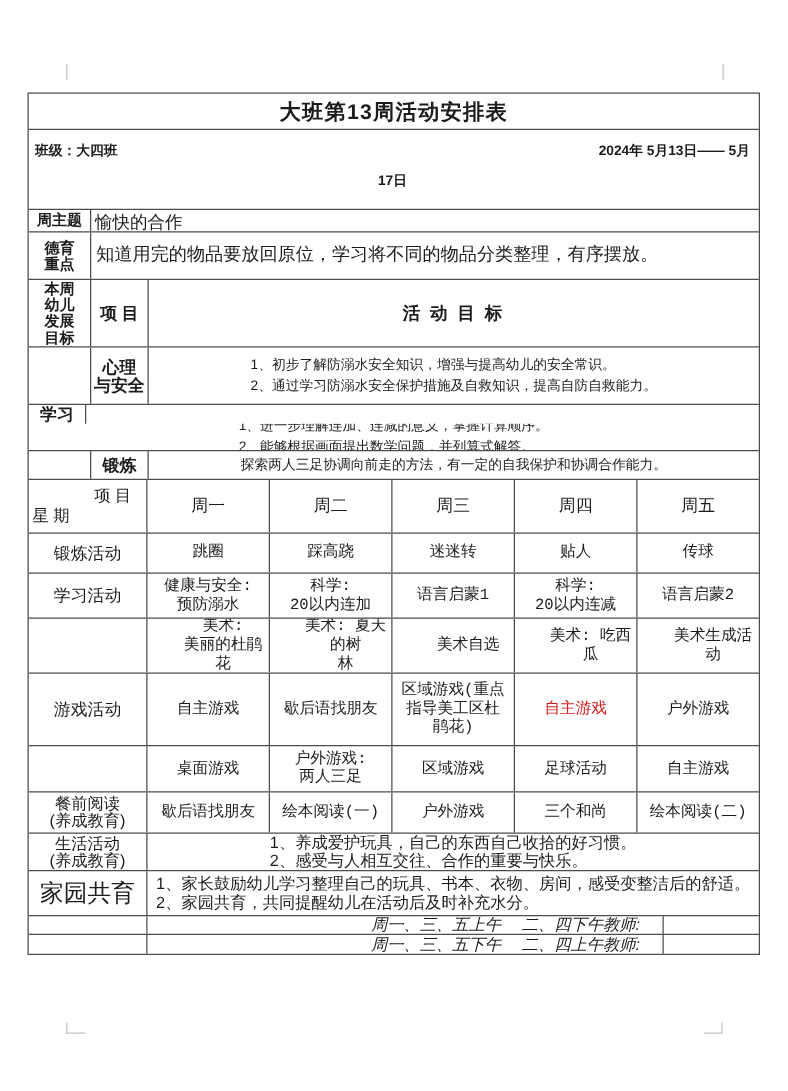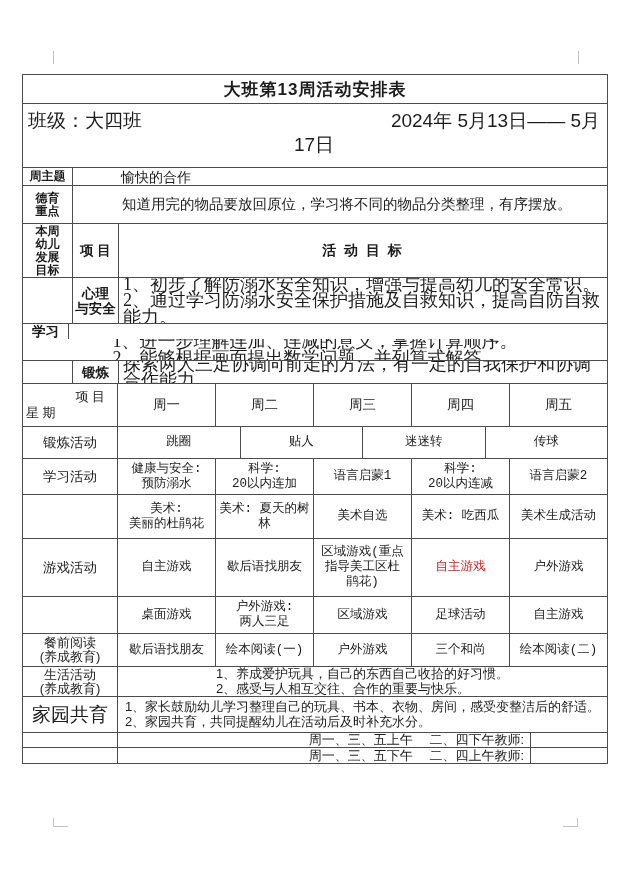--- a/index.html
+++ b/index.html
@@ -12,74 +12,74 @@
     font-family:"Liberation Sans","DejaVu Sans",sans-serif;color:var(--txt);}
   .page{position:relative;width:630px;height:873px;background:#fff;}
   .mark{position:absolute;background:#c3c3c3;}
   .doc-table{position:absolute;left:22px;top:74px;width:586px;border:1px solid var(--bc);background:#fff;}
   .row{display:flex;border-bottom:1px solid var(--bc);align-items:stretch;}
   .row:last-child{border-bottom:none;}
   .cell{border-right:1px solid var(--bc);display:flex;align-items:center;justify-content:center;
     text-align:center;overflow:hidden;}
   .cell:last-child{border-right:none;}
   .pre{white-space:pre-line;}
-  .left{justify-content:flex-start;text-align:left;margin-left:45px;}
+  .left{justify-content:flex-start;text-align:left;}
 
   .r-title{height:29px;}
   .title-cell{flex:1;font-size:17px;font-weight:bold;letter-spacing:1px;}
 
   .r-class{height:64px;}
-  .class-cell{flex:1;display:block;padding:6px 7px 0 5px;font-size:19px;font-weight:normal;}
+  .class-cell{flex:1;display:block;padding:6px 7px 0 5px;font-size:11px;font-weight:bold;}
   .class-line1{display:flex;justify-content:space-between;line-height:22px;}
   .class-line2{line-height:26px;}
 
   .r-theme{height:18px;}
   .r-moral{height:38px;}
   .lab-sm{width:50px;font-size:12px;font-weight:bold;line-height:13px;}
   .theme-val{flex:1;font-size:14px;padding:0 3px;line-height:16px;}
   .moral-val{flex:1;font-size:14.5px;padding:0 4px;line-height:17px;}
 
   .r-goalhead{height:54px;}
   .side-goal{width:50px;font-size:12px;font-weight:bold;line-height:13px;}
   .item-col{width:46px;font-size:13.5px;font-weight:bold;line-height:15px;}
   .target-head{flex:1;font-size:14px;font-weight:bold;letter-spacing:2px;}
 
   .r-goal0{height:46px;}
   .r-goal1{height:37px;flex-direction:column;}
   .r-goal2{height:52px;}
   .r-goal3{height:23px;}
   .goal-text{flex:1;display:flex;flex-direction:column;justify-content:center;text-align:left;
-    font-size:18px;line-height:16.5px;padding:0 4px;font-family:Liberation Serif, serif;}
+    font-size:11px;line-height:16.5px;padding:0 4px;}
 
   .r-schedhead{height:43px;}
   .corner{width:95px;position:relative;display:block;font-size:13px;}
   .corner .c-item{position:absolute;top:4px;right:12px;font-weight:normal;}
   .corner .c-week{position:absolute;bottom:4px;left:3px;}
   .day{flex:1;font-size:13.5px;}
 
   .r-s0{height:32px;}
   .r-s1{height:36px;}
-  .r-s2{height:44px;}
+  .r-s2{height:44px;gap:24px;}
   .r-s3{height:58px;}
   .r-s4{height:37px;}
   .r-s5{height:33px;}
   .sched-lab{width:95px;font-size:13.5px;line-height:15px;}
   .sched-cell{flex:1;font-size:12.5px;line-height:15px;padding:0 2px;font-family:Liberation Mono, monospace;}
   .red-text{color:var(--red);}
 
   .r-life{height:30px;}
   .r-home{height:36px;}
   .wide-lab{width:95px;font-size:13px;line-height:14px;}
   .home-lab{width:95px;font-size:19px;}
   .block-text{flex:1;display:flex;flex-direction:column;justify-content:center;text-align:left;
     font-size:13px;line-height:14.5px;padding:0 4px;}
 
   .r-teacher{height:15px;}
   .t-left{width:95px;}
-  .t-mid{flex:1;justify-content:flex-end;text-align:center;font-size:13px;line-height:14px;padding-right:6px;}
+  .t-mid{flex:1;justify-content:flex-end;text-align:center;font-size:13px;line-height:14px;padding-right:18px;font-style:italic;}
   .t-right{width:76px;}
 </style>
 </head>
 <body>
 
 <div class="page">
 
   <div class="mark" style="left:53px;top:51px;width:1px;height:13px;"></div>
   <div class="mark" style="left:578px;top:51px;width:1px;height:13px;"></div>
   <div class="mark" style="left:53px;top:826px;width:15px;height:1px;"></div>
@@ -150,22 +150,23 @@
       <div class="cell day">周一</div>
       <div class="cell day">周二</div>
       <div class="cell day">周三</div>
       <div class="cell day">周四</div>
       <div class="cell day">周五</div>
     </div>
 
     <div class="row r-s0">
       <div class="cell sched-lab">锻炼活动</div>
       <div class="cell sched-cell pre">跳圈</div>
+      <div class="cell sched-cell pre">踩高跷</div>
+      <div class="cell sched-cell pre">迷迷转</div>
       <div class="cell sched-cell pre">贴人</div>
-      <div class="cell sched-cell pre">迷迷转</div>
       <div class="cell sched-cell pre">传球</div>
     </div>
 
     <div class="row r-s1">
       <div class="cell sched-lab">学习活动</div>
       <div class="cell sched-cell pre">健康与安全:
 预防溺水</div>
       <div class="cell sched-cell pre">科学:
 20以内连加</div>
       <div class="cell sched-cell pre">语言启蒙1</div>

